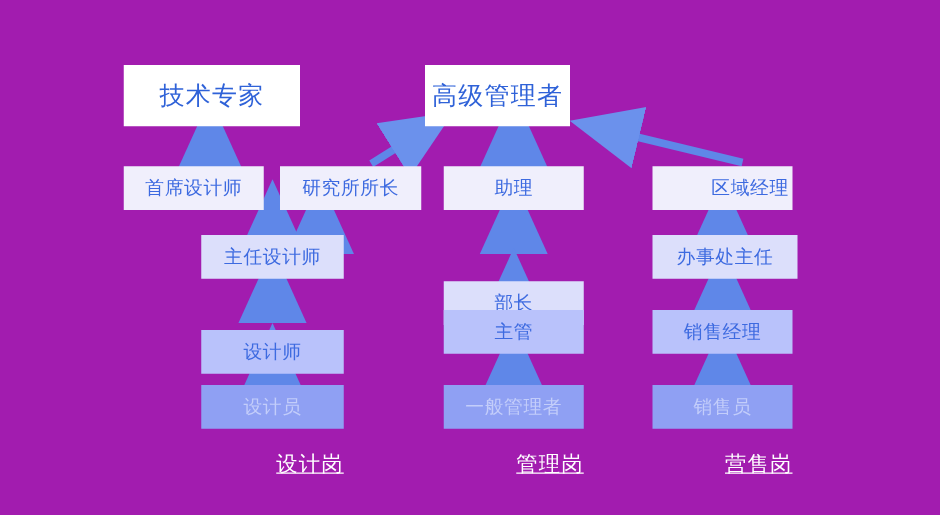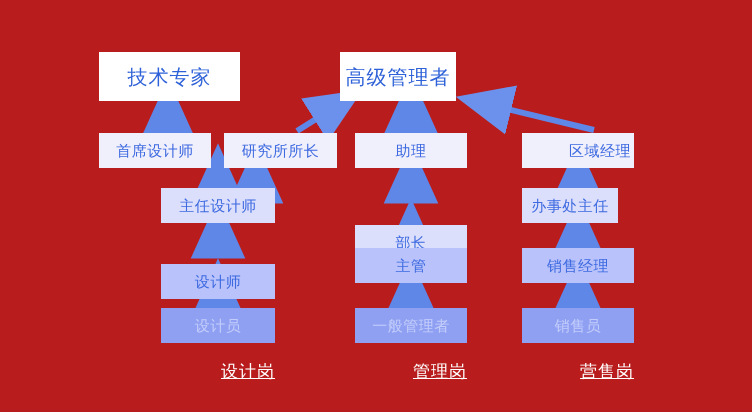--- a/index.html
+++ b/index.html
@@ -9,21 +9,21 @@
   body {
     width: 752px;
     height: 412px;
     overflow: hidden;
     font-family: "Liberation Sans", "DejaVu Sans", sans-serif;
   }
   #chart-root {
     position: relative;
     width: 752px;
     height: 412px;
-    background: #b91c1c;
+    background: #a21caf;
   }
   .arrow-layer {
     position: absolute;
     left: 0;
     top: 0;
     width: 752px;
     height: 412px;
     pointer-events: none;
   }
   .node {
@@ -110,21 +110,21 @@
   <div class="node lvl1" style="left:224px; top:133px; width:113px; height:35px;">研究所所长</div>
 
   <div class="node lvl1" style="left:355px; top:133px; width:112px; height:35px;">助理</div>
 
   <div class="node lvl1" style="left:522px; top:133px; width:112px; height:35px;padding-left:44px;">区域经理</div>
 
   <div class="node lvl2" style="left:161px; top:188px; width:114px; height:35px;">主任设计师</div>
 
   <div class="node lvl2" style="left:355px; top:188px; width:112px; height:35px;margin-top:37px;">部长</div>
 
-  <div class="node lvl2" style="left:522px; top:188px; width:96px; height:35px;">办事处主任</div>
+  <div class="node lvl2" style="left:522px; top:188px; width:116px; height:35px;">办事处主任</div>
 
   <div class="node lvl3" style="left:161px; top:264px; width:114px; height:35px;">设计师</div>
 
   <div class="node lvl3" style="left:355px; top:248px; width:112px; height:35px;">主管</div>
 
   <div class="node lvl3" style="left:522px; top:248px; width:112px; height:35px;">销售经理</div>
 
   <div class="node lvl4" style="left:161px; top:308px; width:114px; height:35px;">设计员</div>
 
   <div class="node lvl4" style="left:355px; top:308px; width:112px; height:35px;">一般管理者</div>

